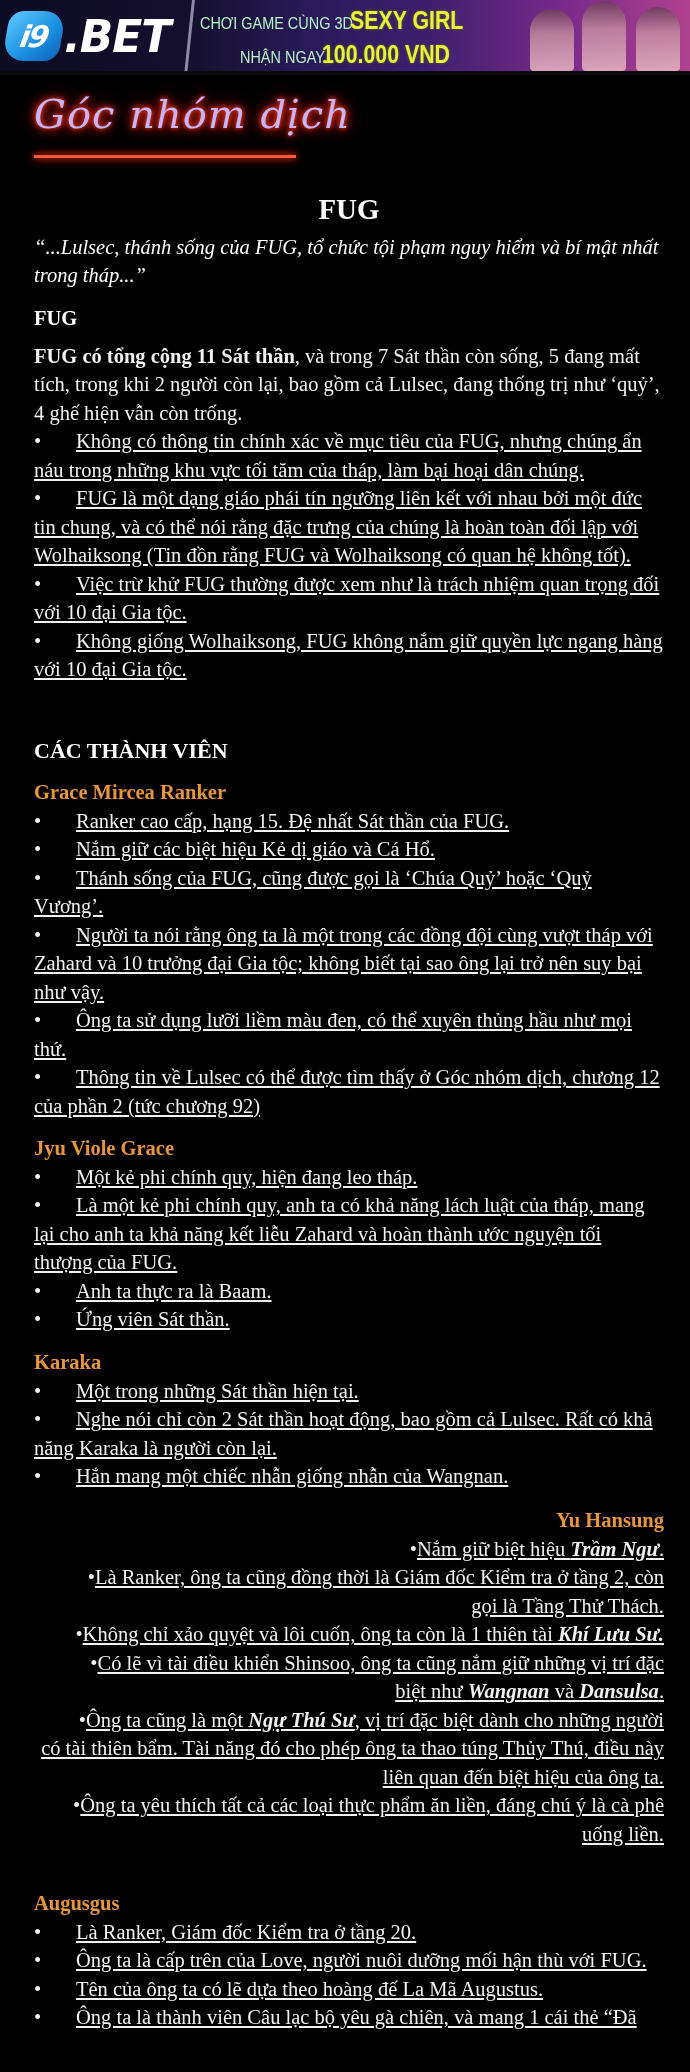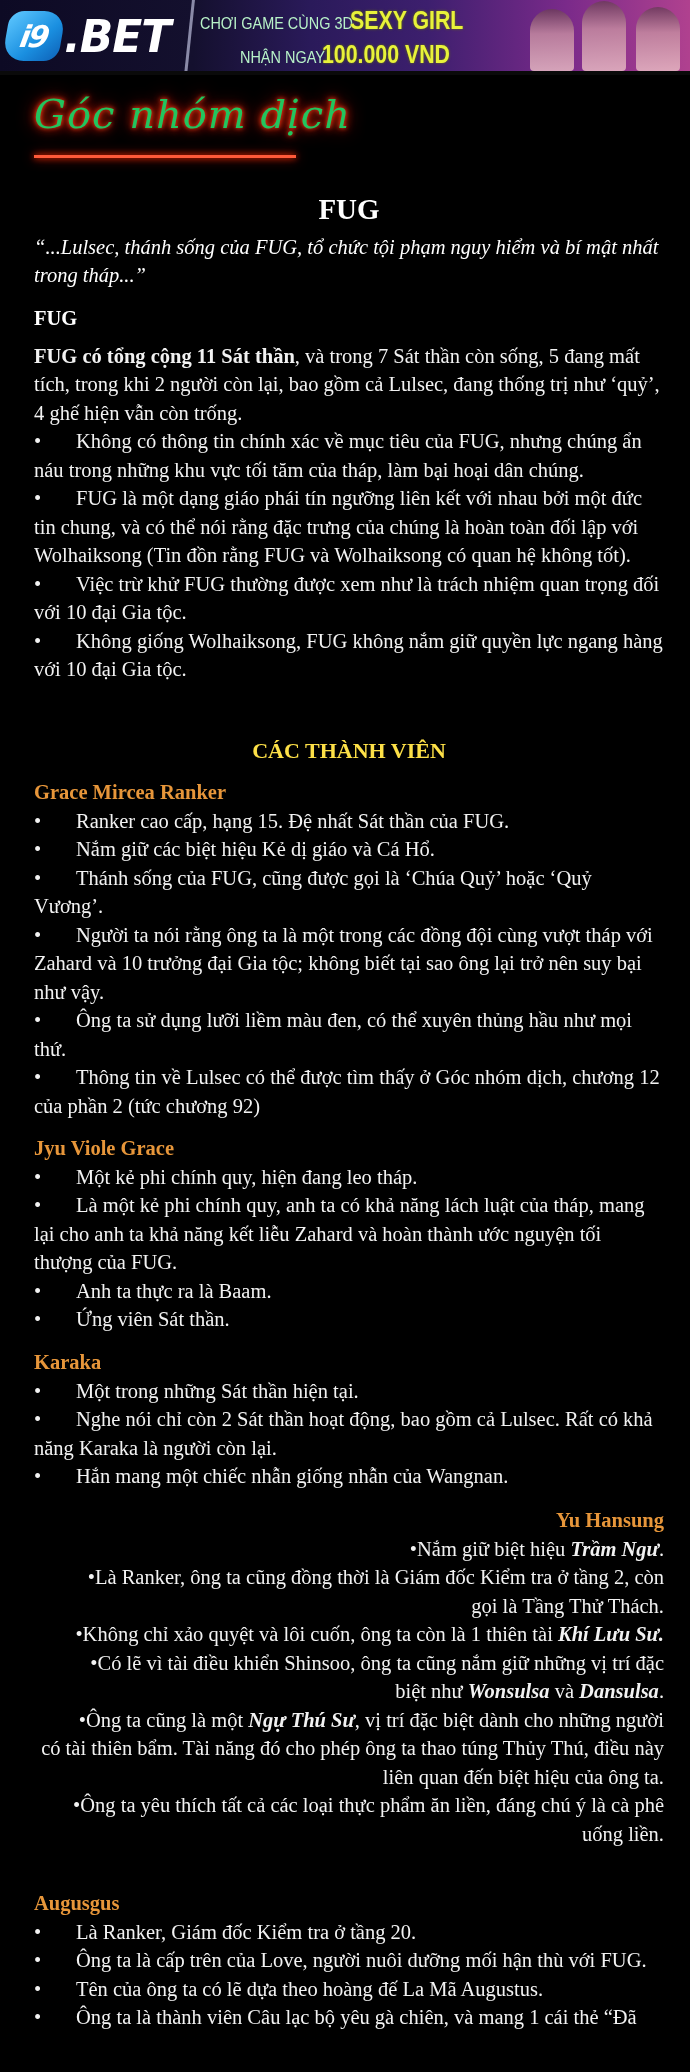--- a/index.html
+++ b/index.html
@@ -19,34 +19,34 @@
   .promo-small { font-family: "Liberation Sans", sans-serif; font-size: 17px; color: #b8f2c8; font-weight: normal; transform: scaleX(0.85); transform-origin: left; display: inline-block; }
   .promo-big { font-family: "Liberation Sans", sans-serif; font-weight: bold; font-size: 26px; color: #e8f23a; transform: scaleX(0.82); transform-origin: left; display: inline-block; text-shadow: 0 0 3px #6a7a00; }
   .promo-line1 .promo-big { margin-left: -30px; }
   .promo-line2 .promo-big { margin-left: -18px; }
   .figures { position: absolute; left: 520px; top: 0; width: 170px; height: 71px; }
   .figure { position: absolute; bottom: 0; width: 44px; border-radius: 22px 22px 4px 4px; background: linear-gradient(180deg, #6b3a5a 0%, #c48aa0 40%, #e6b8c2 100%); opacity: 0.85; }
 
   
   .content { position: absolute; left: 34px; top: 75px; width: 630px; }
   .section-logo { position: absolute; left: 0; top: 16px; width: 262px; height: 70px; }
-  .section-logo-text { position: absolute; left: 0; top: 0; font-family: "DejaVu Serif", serif; font-style: italic; font-size: 40px; color: #22c55e; letter-spacing: 1px; text-shadow: 0 0 4px #ff3b1a, 0 0 10px #ff2a00, 0 0 18px #d01a00; white-space: nowrap; }
+  .section-logo-text { position: absolute; left: 0; top: 0; font-family: "DejaVu Serif", serif; font-style: italic; font-size: 40px; color: #c4b5fd; letter-spacing: 1px; text-shadow: 0 0 4px #ff3b1a, 0 0 10px #ff2a00, 0 0 18px #d01a00; white-space: nowrap; }
   .section-logo-underline { position: absolute; left: 0; top: 64px; width: 262px; height: 3px; background: #ff5a3a; box-shadow: 0 0 6px #ff2a00, 0 0 12px #c01800; }
 
   .title { position: absolute; left: 0; top: 118px; width: 630px; text-align: center; font-weight: bold; font-size: 29px; color: #fff; }
   .quote { position: absolute; left: 0; top: 158px; width: 630px; font-style: italic; font-size: 20.5px; line-height: 28px; color: #fff; }
 
   .text-block { position: absolute; left: 0; width: 630px; font-size: 20.5px; line-height: 28.5px; color: #f2f2f2; }
   .subhead { font-weight: bold; color: #fff; font-size: 20.5px; }
-  .bullet { display: block; }
+  .bullet { display: block; text-decoration: underline; }
   .bullet-dot { display: inline-block; width: 42px; }
   .bold { font-weight: bold; }
   .bi { font-weight: bold; font-style: italic; }
 
-  .members-heading { position: absolute; left: 0; top: 663px; width: 630px; text-align: center; font-weight: bold; font-size: 22px; color: #fde047; }
+  .members-heading { position: absolute; left: 0; top: 663px; width: 630px; text-align: left; font-weight: bold; font-size: 22px; color: #ffffff; }
   .member-name { font-weight: bold; color: #e7963a; display: block; }
   .member { position: absolute; left: 0; width: 630px; font-size: 20.5px; line-height: 28.5px; }
 </style>
 </head>
 <body>
 
 <div class="banner">
   <div class="logo">
     <div class="logo-badge">i9</div>
     <div class="logo-text">.BET</div>
@@ -115,21 +115,21 @@
     <div class="bullet"><span class="bullet-dot">•</span><span>Một trong những Sát thần hiện tại.</span></div>
     <div class="bullet"><span class="bullet-dot">•</span><span>Nghe nói chỉ còn 2 Sát thần hoạt động, bao gồm cả Lulsec. Rất có khả năng Karaka là người còn lại.</span></div>
     <div class="bullet"><span class="bullet-dot">•</span><span>Hắn mang một chiếc nhẫn giống nhẫn của Wangnan.</span></div>
   </div>
 
   <div class="member" style="top:1431px;text-align:right;">
     <span class="member-name">Yu Hansung</span>
     <div class="bullet"><span class="bullet-dot">•</span><span>Nắm giữ biệt hiệu </span><span class="bi">Trầm Ngư</span><span>.</span></div>
     <div class="bullet"><span class="bullet-dot">•</span><span>Là Ranker, ông ta cũng đồng thời là Giám đốc Kiểm tra ở tầng 2, còn gọi là Tầng Thử Thách.</span></div>
     <div class="bullet"><span class="bullet-dot">•</span><span>Không chỉ xảo quyệt và lôi cuốn, ông ta còn là 1 thiên tài </span><span class="bi">Khí Lưu Sư.</span></div>
-    <div class="bullet"><span class="bullet-dot">•</span><span>Có lẽ vì tài điều khiển Shinsoo, ông ta cũng nắm giữ những vị trí đặc biệt như </span><span class="bi">Wonsulsa</span><span> và </span><span class="bi">Dansulsa</span><span>.</span></div>
+    <div class="bullet"><span class="bullet-dot">•</span><span>Có lẽ vì tài điều khiển Shinsoo, ông ta cũng nắm giữ những vị trí đặc biệt như </span><span class="bi">Wangnan</span><span> và </span><span class="bi">Dansulsa</span><span>.</span></div>
     <div class="bullet"><span class="bullet-dot">•</span><span>Ông ta cũng là một </span><span class="bi">Ngự Thú Sư</span><span>, vị trí đặc biệt dành cho những người có tài thiên bẩm. Tài năng đó cho phép ông ta thao túng Thủy Thú, điều này liên quan đến biệt hiệu của ông ta.</span></div>
     <div class="bullet"><span class="bullet-dot">•</span><span>Ông ta yêu thích tất cả các loại thực phẩm ăn liền, đáng chú ý là cà phê uống liền.</span></div>
   </div>
 
   <div class="member" style="top:1814px;">
     <span class="member-name">Augusgus</span>
     <div class="bullet"><span class="bullet-dot">•</span><span>Là Ranker, Giám đốc Kiểm tra ở tầng 20.</span></div>
     <div class="bullet"><span class="bullet-dot">•</span><span>Ông ta là cấp trên của Love, người nuôi dưỡng mối hận thù với FUG.</span></div>
     <div class="bullet"><span class="bullet-dot">•</span><span>Tên của ông ta có lẽ dựa theo hoàng đế La Mã Augustus.</span></div>
     <div class="bullet"><span class="bullet-dot">•</span><span>Ông ta là thành viên Câu lạc bộ yêu gà chiên, và mang 1 cái thẻ “Đã</span></div>

